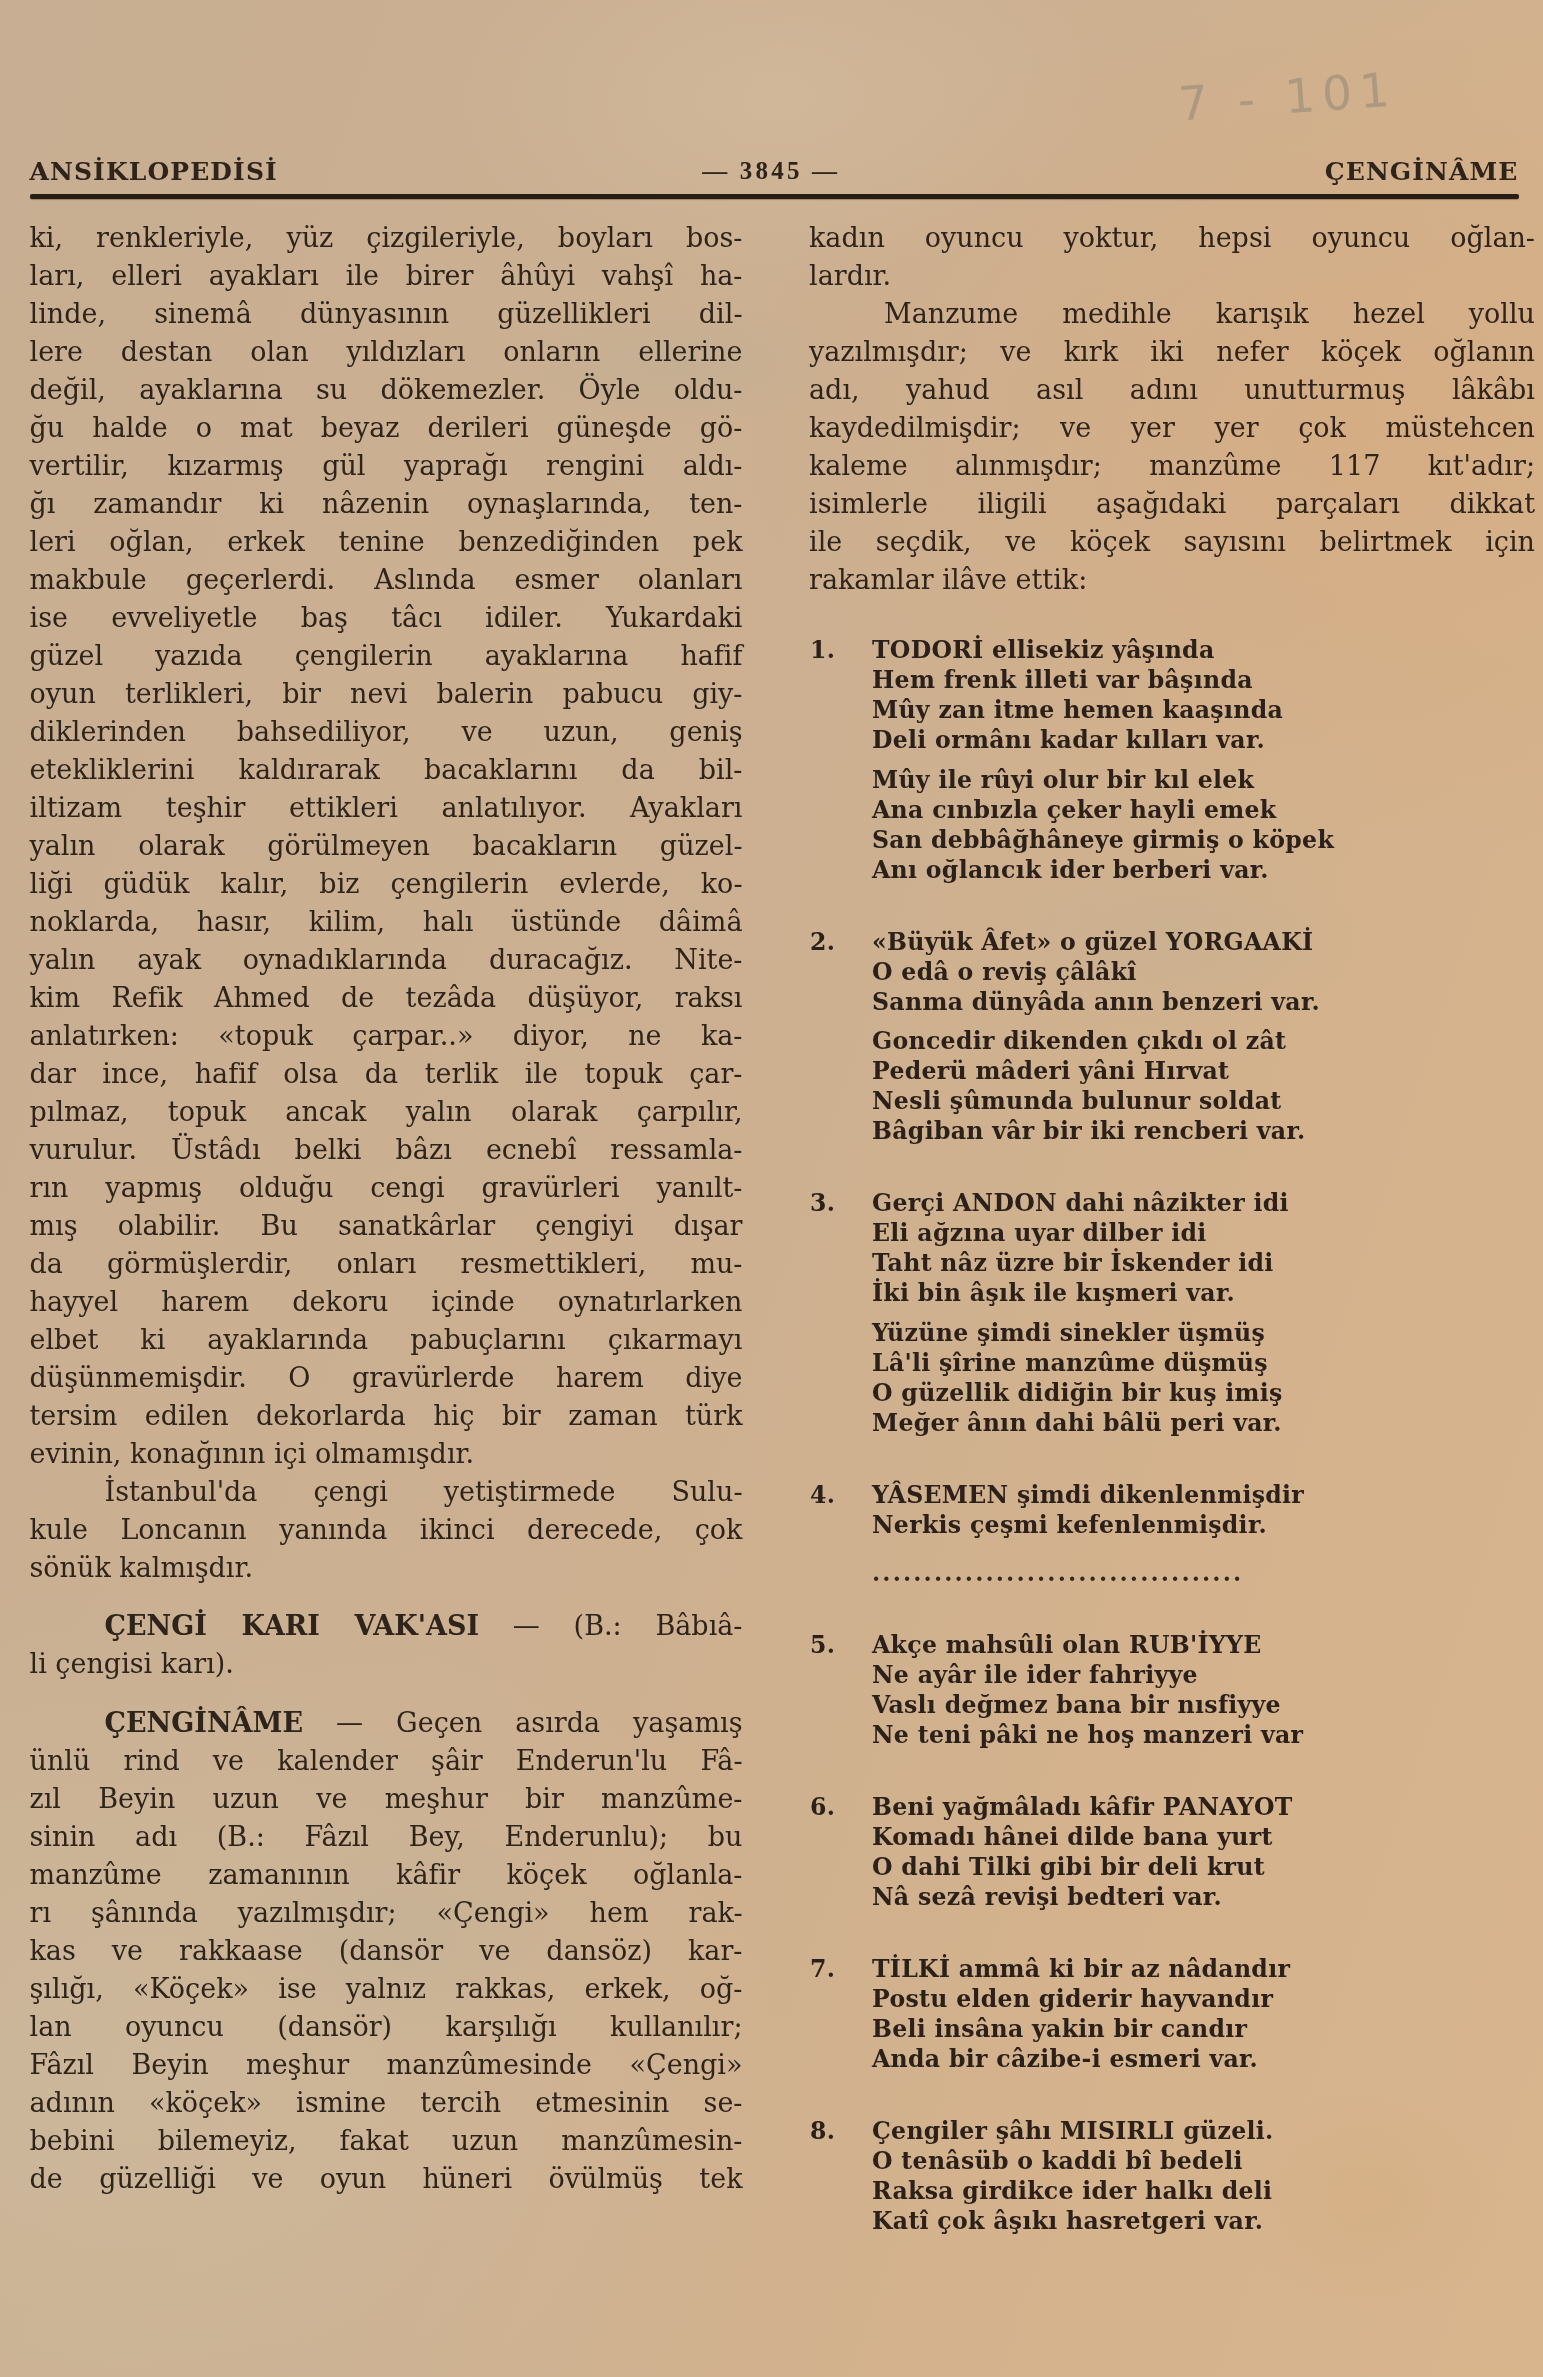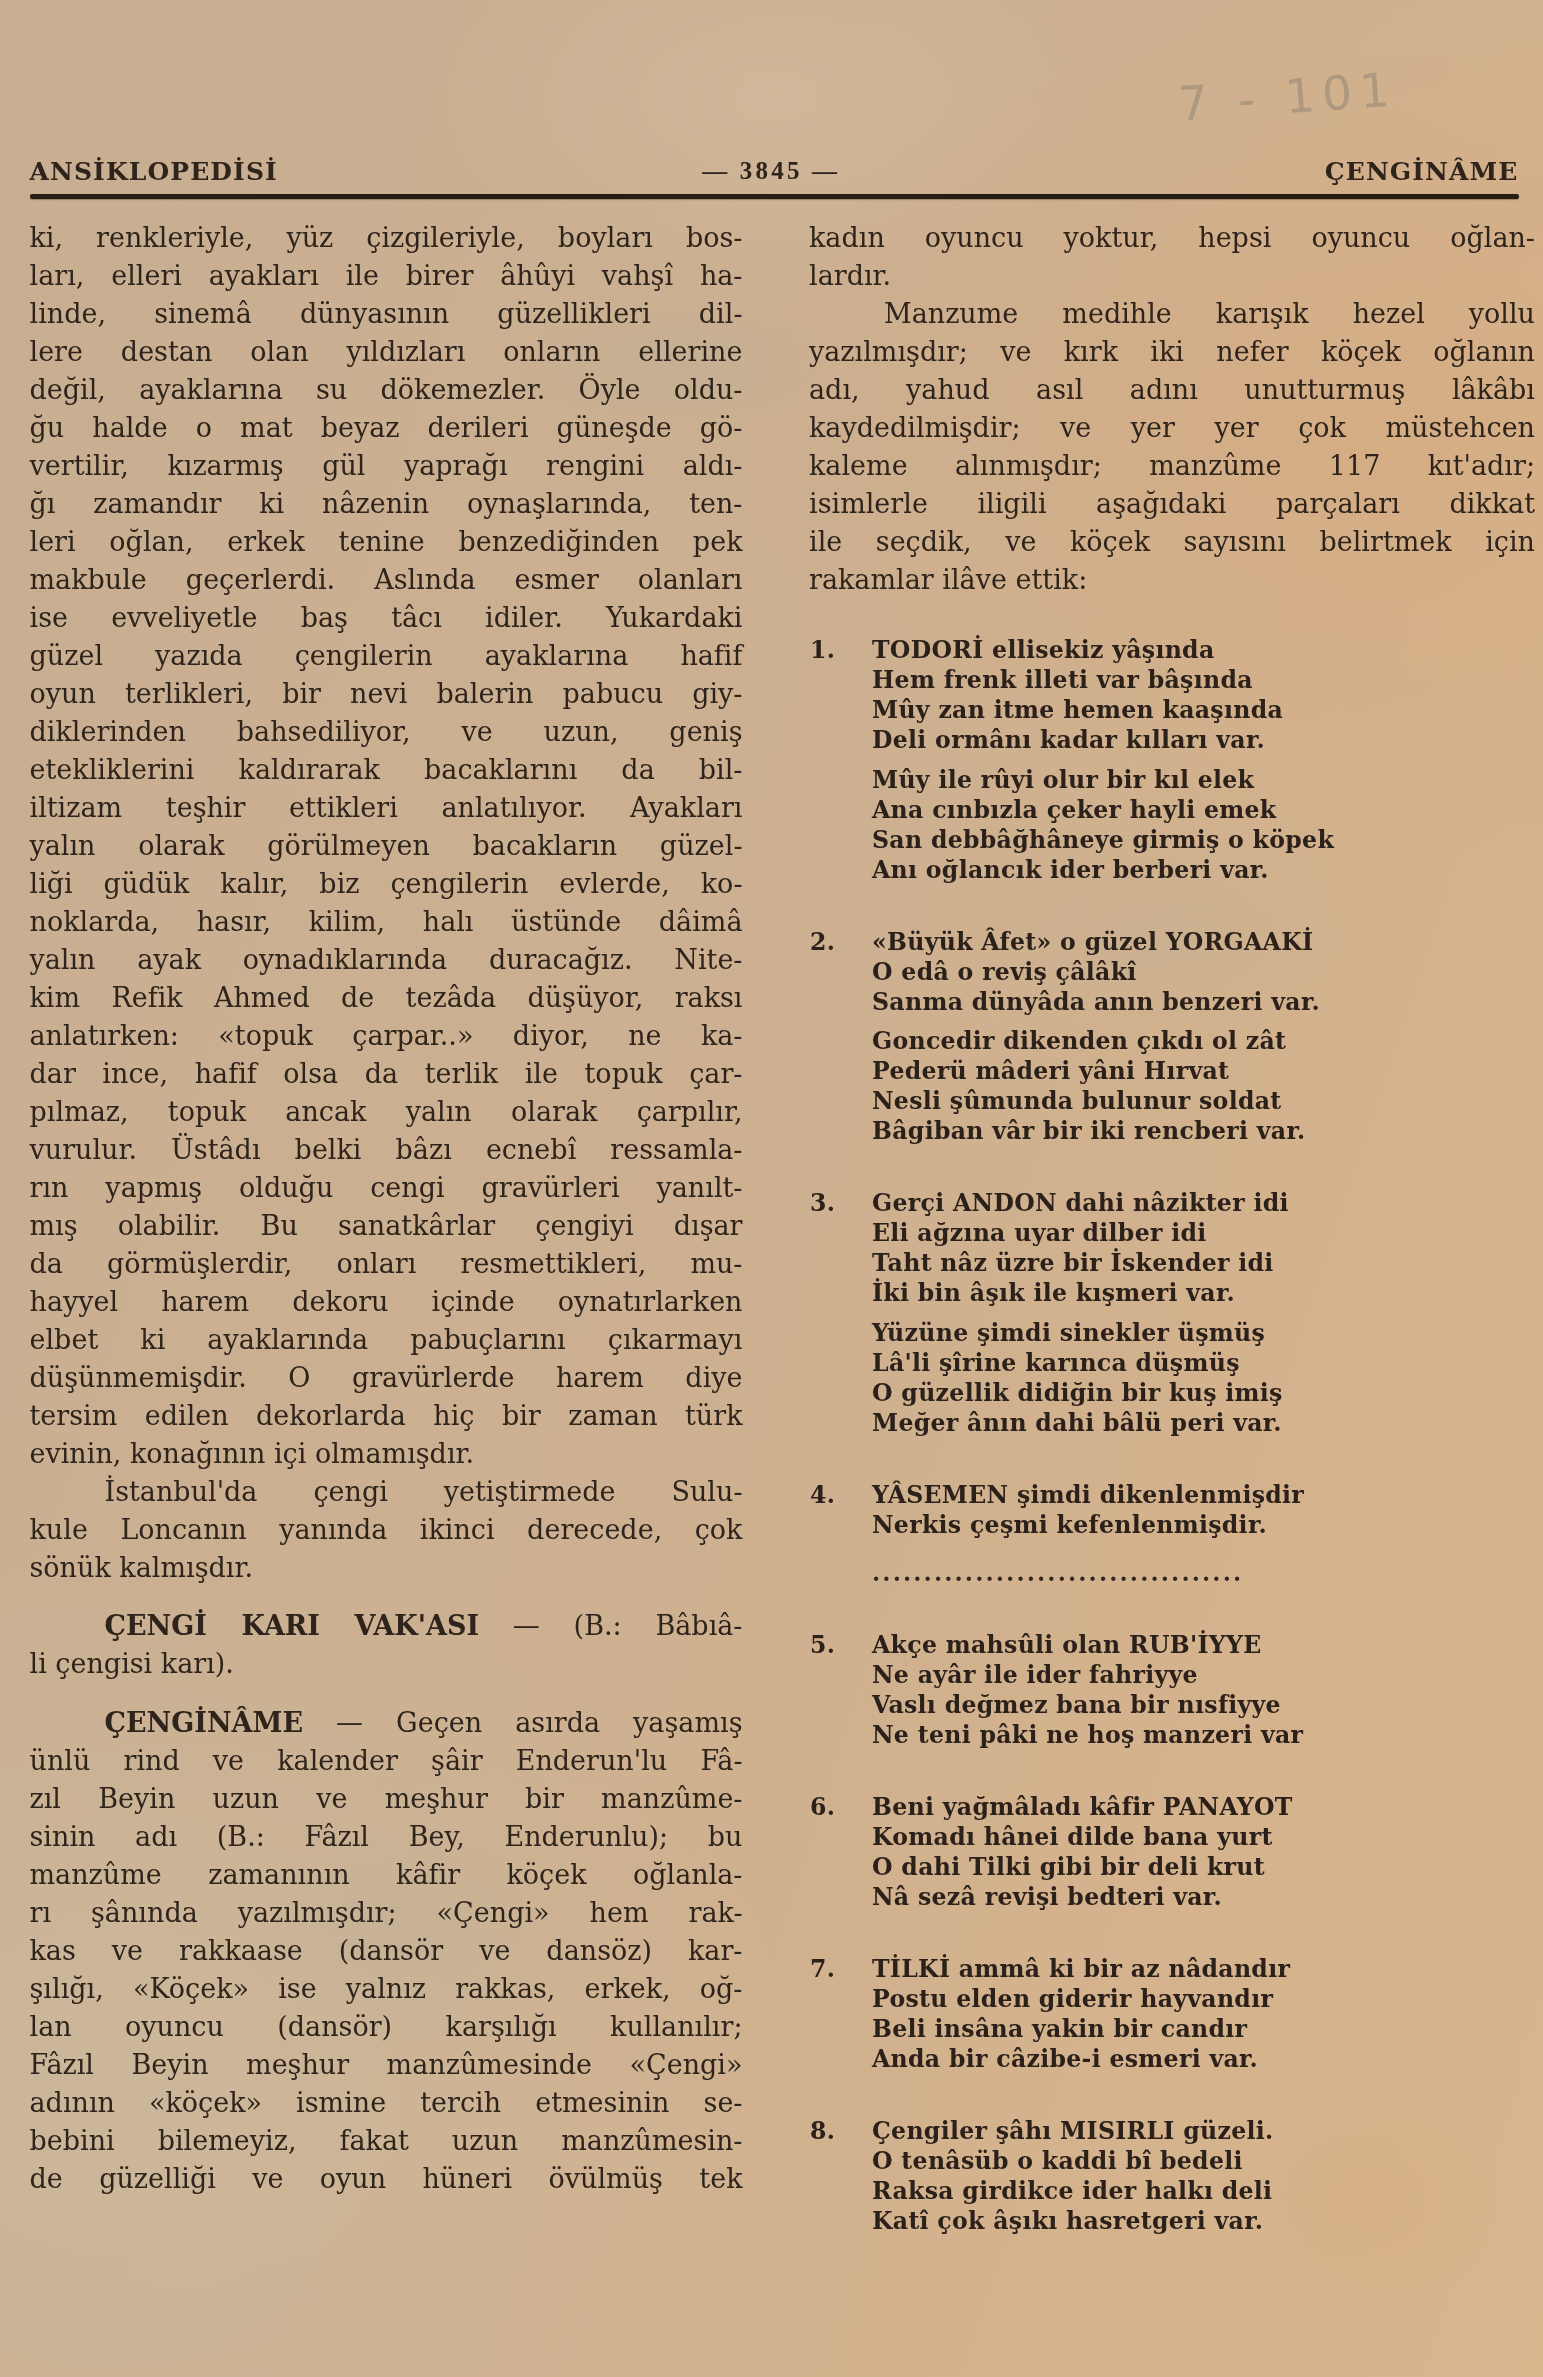--- a/index.html
+++ b/index.html
@@ -193,21 +193,21 @@
       </div>
       <div class="verse">
         <div class="stanza">
           <div class="vline"><span class="vnum">3.</span><span>Gerçi ANDON dahi nâzikter idi</span></div>
           <div class="vline"><span>Eli ağzına uyar dilber idi</span></div>
           <div class="vline"><span>Taht nâz üzre bir İskender idi</span></div>
           <div class="vline"><span>İki bin âşık ile kışmeri var.</span></div>
         </div>
         <div class="stanza gap">
           <div class="vline"><span>Yüzüne şimdi sinekler üşmüş</span></div>
-          <div class="vline"><span>Lâ'li şîrine karınca düşmüş</span></div>
+          <div class="vline"><span>Lâ'li şîrine manzûme düşmüş</span></div>
           <div class="vline"><span>O güzellik didiğin bir kuş imiş</span></div>
           <div class="vline"><span>Meğer ânın dahi bâlü peri var.</span></div>
         </div>
       </div>
       <div class="verse">
         <div class="stanza">
           <div class="vline"><span class="vnum">4.</span><span>YÂSEMEN şimdi dikenlenmişdir</span></div>
           <div class="vline"><span>Nerkis çeşmi kefenlenmişdir.</span></div>
         </div>
         <div class="vline ellipsis">....................................</div>

